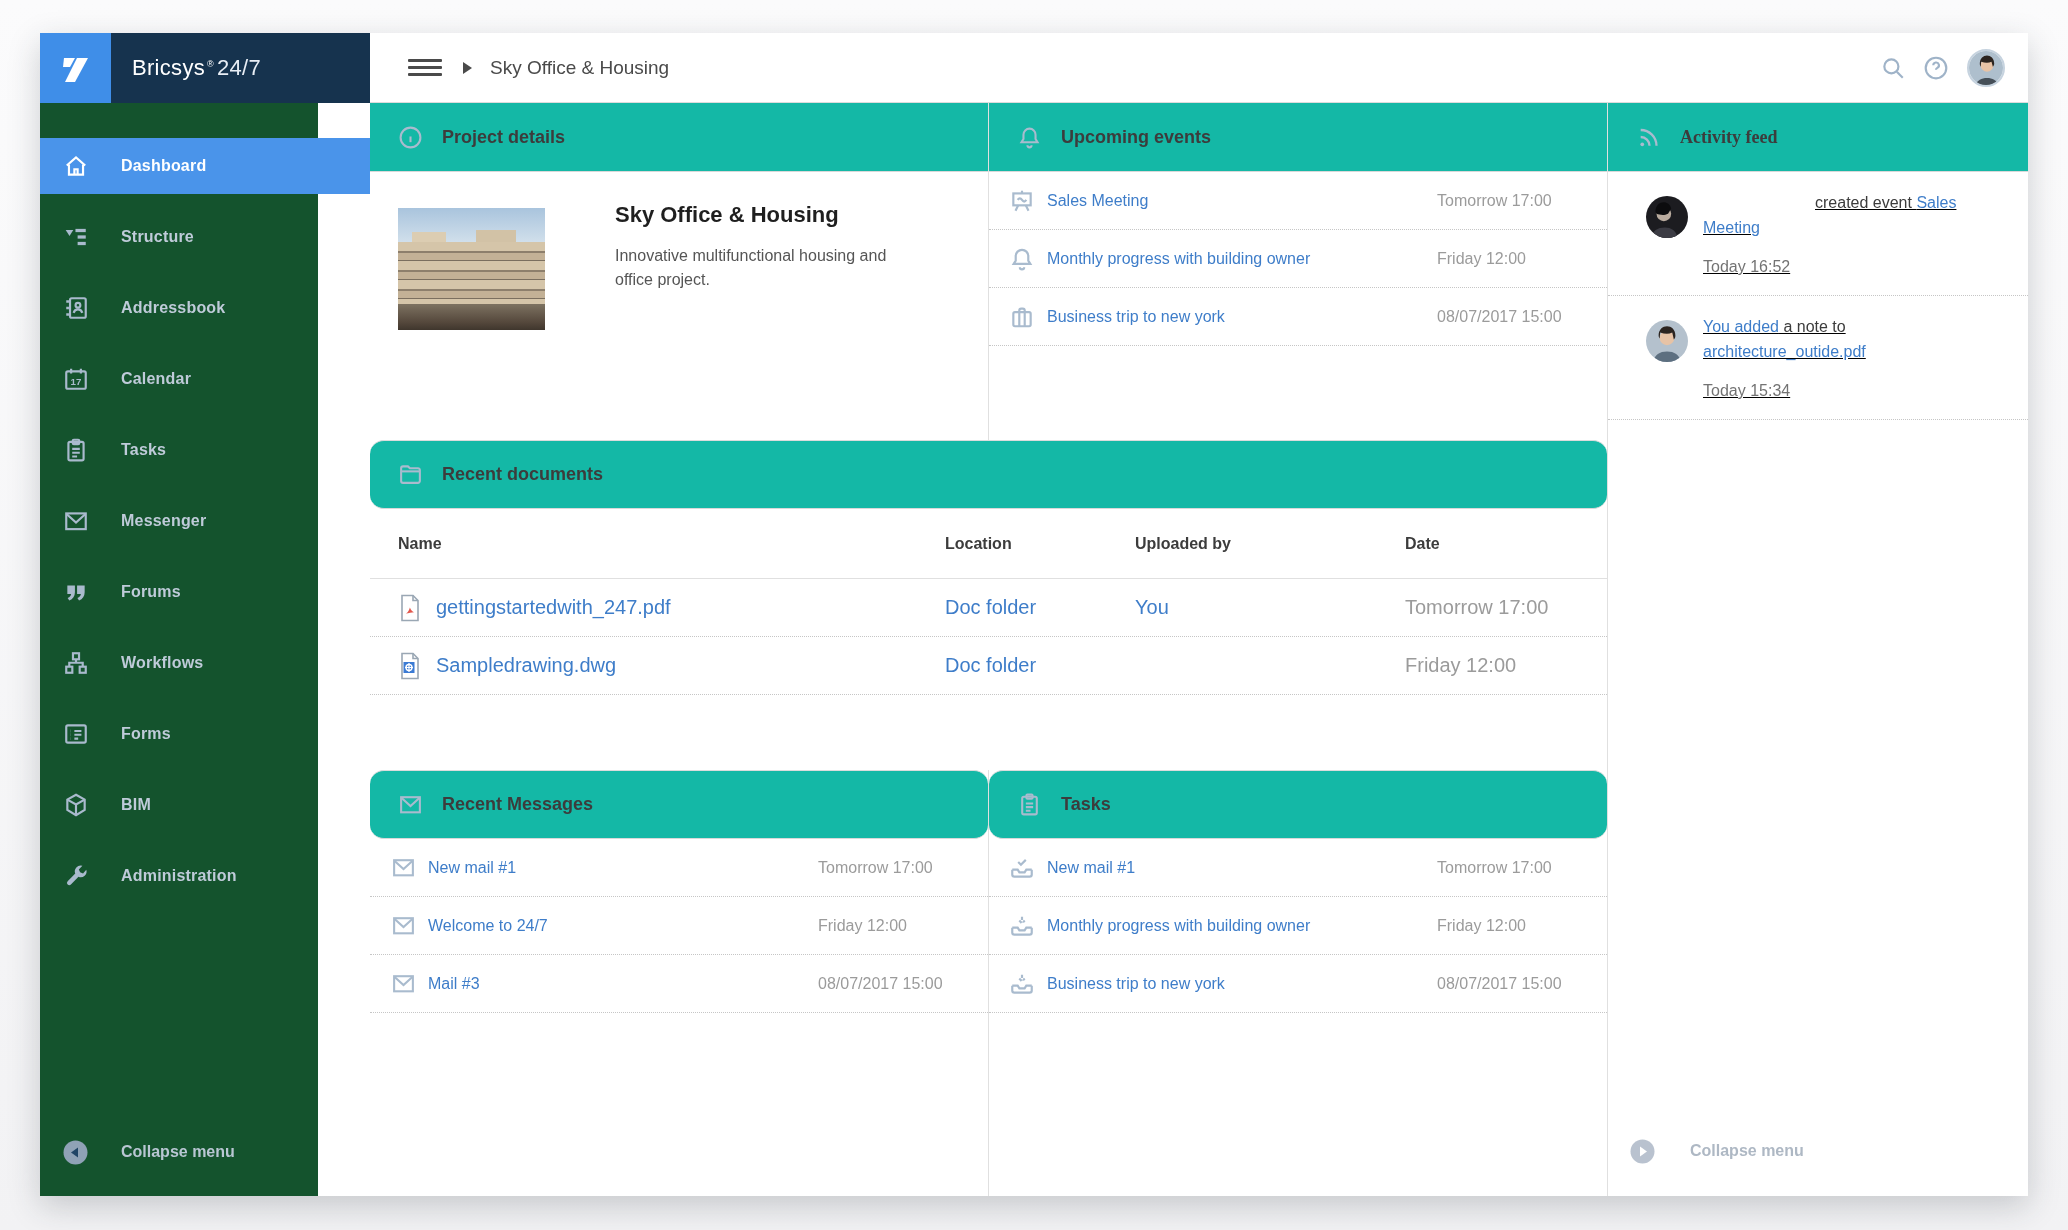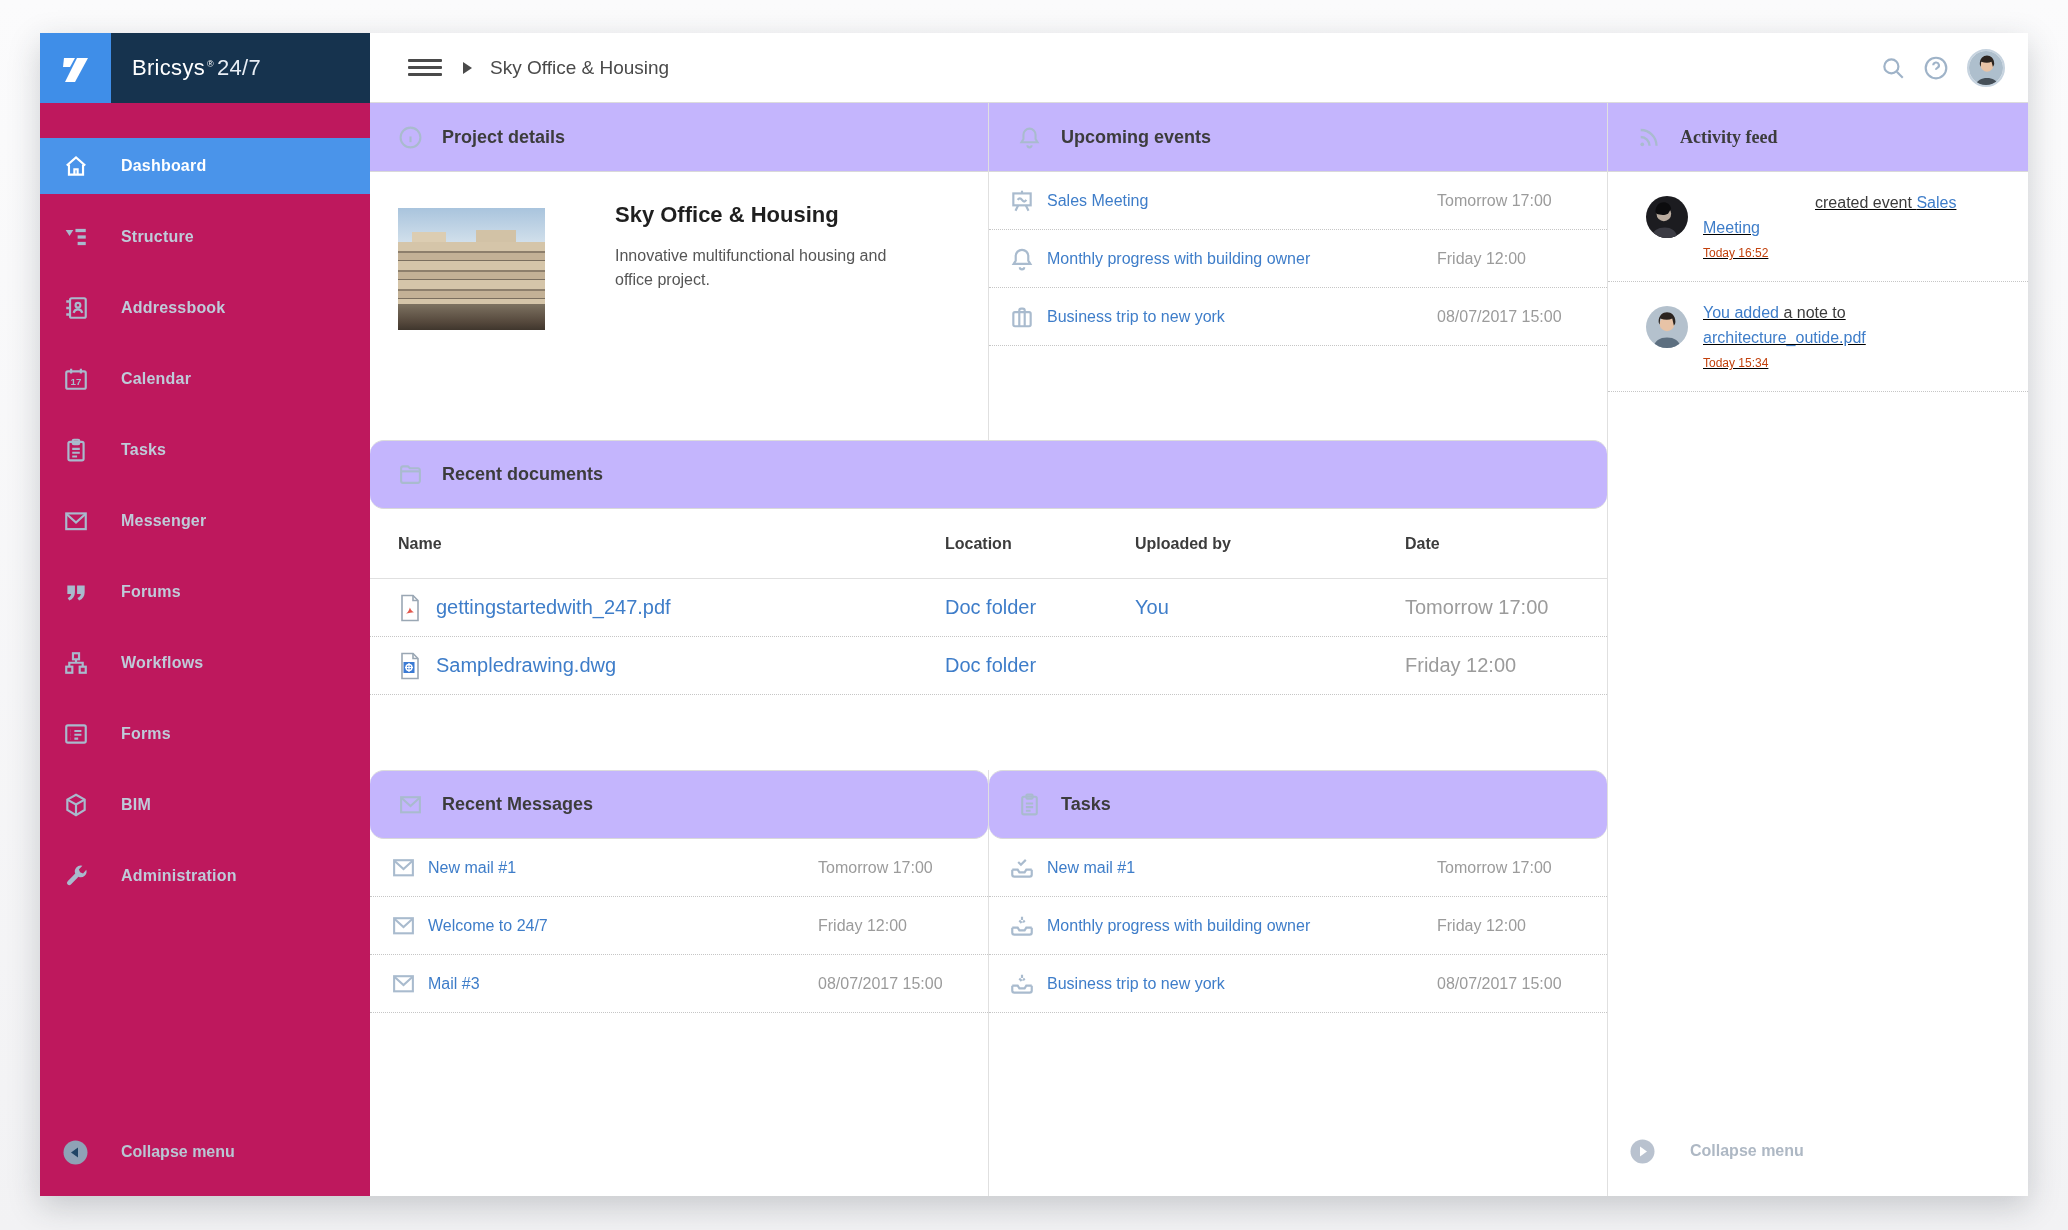--- a/index.html
+++ b/index.html
@@ -8,21 +8,21 @@
     background:linear-gradient(180deg,#fbfbfc 0%,#f2f2f4 100%);
     font-family:"Liberation Sans","DejaVu Sans",sans-serif;
     -webkit-font-smoothing:antialiased;
   }
   .app{
     position:absolute;left:40px;top:33px;width:1988px;height:1163px;
     background:#ffffff;box-shadow:0 10px 30px rgba(40,50,60,.22);
     overflow:hidden;
   }
   
-  .sidebar{position:absolute;left:0;top:0;width:330px;height:1163px;background:#be185d;}
+  .sidebar{position:absolute;left:0;top:0;width:278px;height:1163px;background:#14532d;}
   .brand{position:absolute;left:0;top:0;width:330px;height:70px;background:#16334e;}
   .logo-sq{position:absolute;left:0;top:0;width:71px;height:70px;background:#3f8ee8;display:flex;align-items:center;justify-content:center;}
   .brand-text{position:absolute;left:92px;top:0;height:70px;display:flex;align-items:center;color:#fff;font-size:22px;letter-spacing:.3px;}
   .brand-text sup{font-size:9px;margin:-8px 3px 0 2px;}
   .brand-suffix{font-weight:300;color:#e8eef5;}
   .menu{position:absolute;left:0;top:105px;width:330px;}
   .menu-item{position:relative;height:56px;margin-bottom:15px;display:flex;align-items:center;cursor:pointer;color:#bfcbd9;}
   .menu-item .mi-icon{position:absolute;left:23px;width:26px;height:26px;color:#a9bacd;display:flex;align-items:center;justify-content:center;}
   .menu-item .mi-label{position:absolute;left:81px;font-size:16px;font-weight:700;letter-spacing:.2px;}
   .menu-item.active{background:#4a94ea;color:#ffffff;}
@@ -34,21 +34,21 @@
   .topbar{position:absolute;left:330px;top:0;right:0;height:70px;background:#fff;border-bottom:1px solid #dcdcdc;box-sizing:border-box;}
   .hamburger{position:absolute;left:38px;top:26px;width:34px;height:17px;cursor:pointer;}
   .hamburger i{display:block;height:3px;background:#4a4a4a;margin-bottom:4px;border-radius:1px;}
   .crumb-caret{position:absolute;left:93px;top:29px;width:0;height:0;border-left:9px solid #4a4a4a;border-top:6px solid transparent;border-bottom:6px solid transparent;}
   .crumb-text{position:absolute;left:120px;top:0;height:70px;display:flex;align-items:center;font-size:19px;color:#4a4a4a;}
   .tb-icon{position:absolute;top:22px;width:26px;height:26px;color:#9fb3c8;cursor:pointer;}
   .tb-search{right:122px;}
   .tb-help{right:79px;}
   .tb-avatar{position:absolute;right:23px;top:16px;width:38px;height:38px;border-radius:50%;overflow:hidden;border:2px solid #c6d3df;box-sizing:border-box;cursor:pointer;}
   
-  .panel-header{position:absolute;height:69px;background:#c4b5fd;border-bottom:1px solid #d9d9d9;box-sizing:border-box;display:flex;align-items:center;}
+  .panel-header{position:absolute;height:69px;background:#14b8a6;border-bottom:1px solid #d9d9d9;box-sizing:border-box;display:flex;align-items:center;}
   .panel-header.btop{border-top:1px solid #dcdcdc;border-radius:14px;}
   .panel-header .p-icon{position:absolute;left:28px;width:25px;height:25px;color:#a9bbce;}
   .panel-header .p-title{position:absolute;left:72px;font-size:18px;font-weight:700;color:#3c3c3c;}
   .row{height:58px;display:flex;align-items:center;border-bottom:1px dotted #c6c6c6;box-sizing:border-box;padding-left:20px;}
   .row .r-icon{width:26px;height:26px;color:#a9bbce;flex:none;margin-right:12px;display:flex;align-items:center;justify-content:center;}
   .row .r-label{flex:1;font-size:16px;color:#3e7dc9;cursor:pointer;white-space:nowrap;overflow:hidden;}
   .row .r-time{flex:none;width:170px;font-size:16px;color:#9b9b9b;}
   
   .ph-project{left:330px;top:70px;width:618px;}
   .project-content{position:absolute;left:330px;top:139px;width:618px;height:268px;background:#fff;}
@@ -81,21 +81,21 @@
   .ph-messages{left:330px;top:737px;width:618px;}
   .messages-rows{position:absolute;left:330px;top:806px;width:618px;}
   
   .feed{position:absolute;left:1567px;top:70px;right:0;bottom:0;border-left:1px solid #e0e0e0;box-sizing:border-box;background:#fff;}
   .feed .panel-header{position:relative;width:100%;font-family:Liberation Serif, serif;}
   .feed-item{position:relative;padding:18px 18px 16px 38px;border-bottom:1px dotted #c6c6c6;display:flex;text-decoration:underline;}
   .avatar{width:42px;height:42px;border-radius:50%;overflow:hidden;flex:none;margin-top:6px;}
   .fi-text{margin-left:15px;width:295px;font-size:16px;line-height:25px;color:#3c3c3c;}
   .fi-spacer{display:inline-block;width:112px;}
   .fi-link{color:#3e7dc9;cursor:pointer;}
-  .fi-time{color:#c2410c;margin-top:1px;font-size:12px;line-height:24px;}
+  .fi-time{color:#737373;margin-top:15px;font-size:16px;line-height:24px;}
   .feed-collapse{position:absolute;left:0;bottom:24px;width:100%;height:40px;cursor:pointer;}
   .feed-collapse .c-icon{position:absolute;left:22px;top:7px;width:25px;height:25px;}
   .feed-collapse .c-label{position:absolute;left:82px;top:10px;font-size:16px;font-weight:700;color:#aeb8c4;}
   svg{display:block;}
 </style>
 </head>
 <body>
 
 <div class="app">
 

